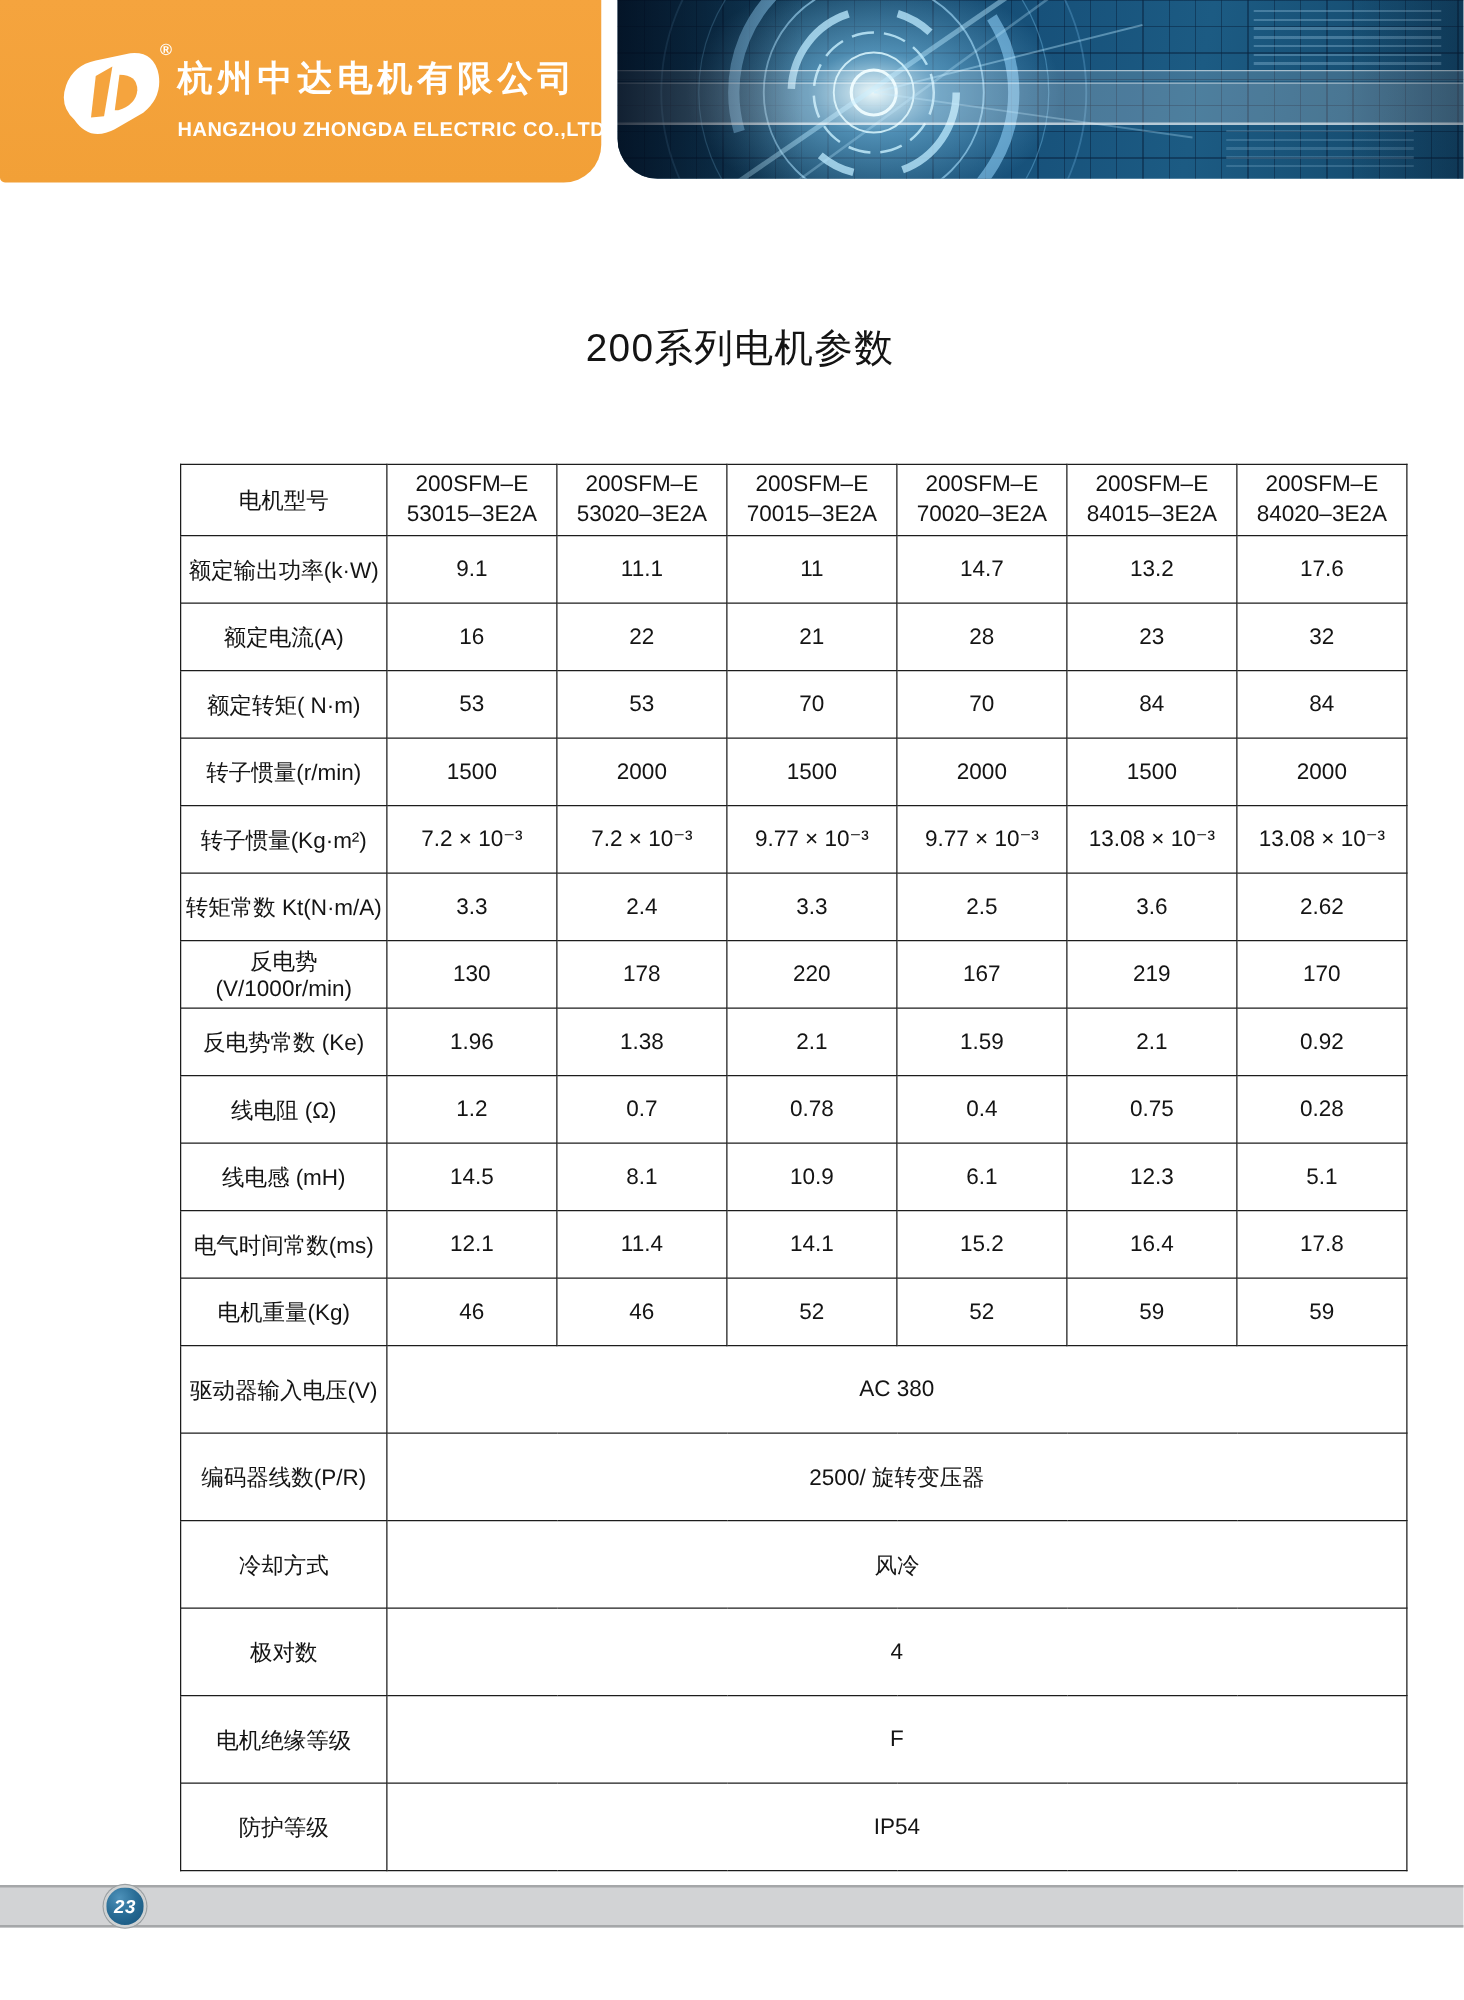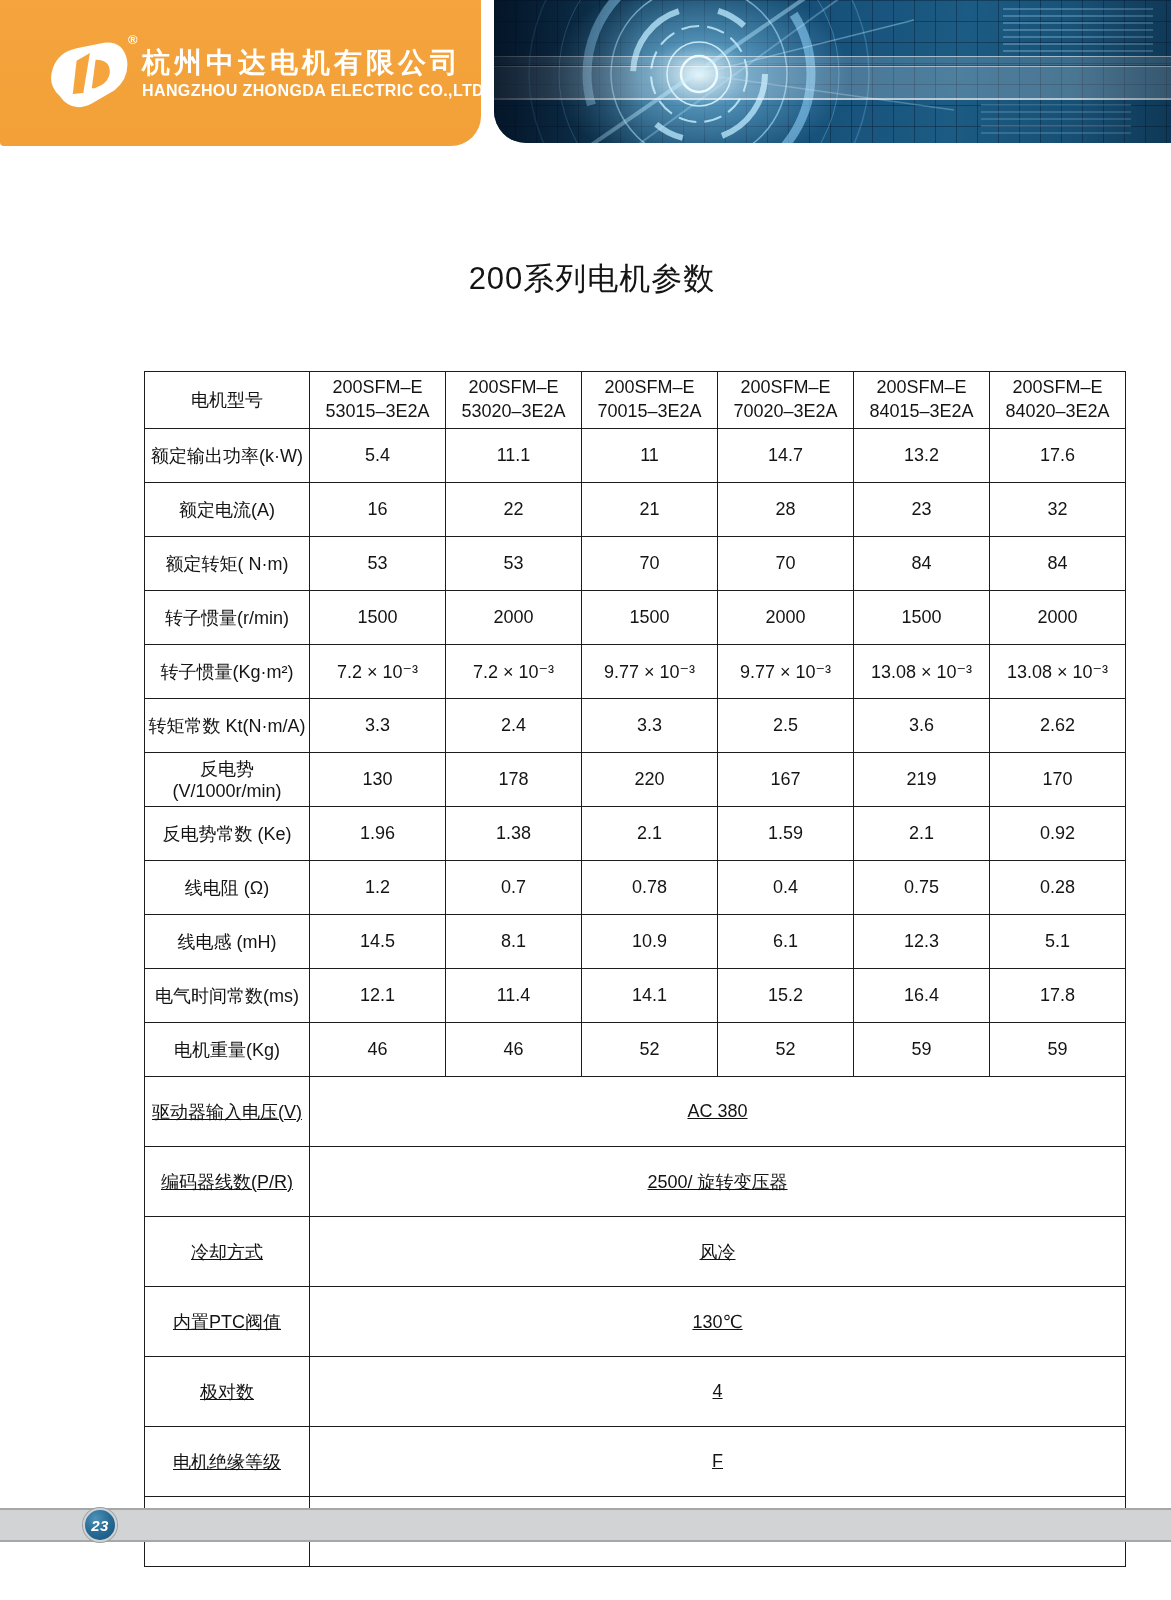--- a/index.html
+++ b/index.html
@@ -10,21 +10,21 @@
   
   .brand-box{
     position:absolute;left:0;top:0;width:481px;height:146px;
     background:linear-gradient(180deg,var(--brand-orange,#F5A43E) 0%,#F2A037 100%);
     border-bottom-right-radius:30px;border-bottom-left-radius:4px;
   }
   .logo-wrap{position:absolute;left:44px;top:36px;width:88px;height:76px;}
   .reg-mark{position:absolute;left:128px;top:32px;color:#fff;font-size:13px;font-weight:bold;}
   .company{position:absolute;left:142px;top:48px;color:#fff;}
   .company-cn{font-size:28px;font-weight:bold;letter-spacing:4px;line-height:1.1;white-space:nowrap;}
-  .company-en{font-size:16px;font-weight:bold;letter-spacing:0.4px;margin-top:3px;white-space:nowrap;}
+  .company-en{font-size:16px;font-weight:bold;letter-spacing:0.4px;margin-top:17px;white-space:nowrap;}
   
   .banner{
     position:absolute;left:494px;top:0;width:677px;height:143px;overflow:hidden;
     border-bottom-left-radius:32px;
     background:linear-gradient(100deg,#0B2F4A 0%,#123F5E 22%,var(--banner-blue,#17517A) 48%,#1C5B83 68%,#134668 100%);
   }
   .banner .grid{
     position:absolute;inset:0;opacity:.75;
     background-image:
       repeating-linear-gradient(to right, rgba(4,18,40,.5) 0 1px, transparent 1px 21px),
@@ -48,21 +48,21 @@
   }
   
   .table-wrap{position:absolute;left:96px;top:371px;padding-left:48px;}
   table.params{border-collapse:collapse;table-layout:fixed;width:981px;}
   table.params td{
     border:1px solid #1c1c1c;text-align:center;vertical-align:middle;
     padding:0 2px;font-size:18px;color:#141414;overflow:hidden;
   }
   table.params tr{height:54px;}
   table.params tr.hdr{height:57px;}
-  table.params tr.merged{height:70px;text-decoration:underline;}
+  table.params tr.merged{height:70px;}
   td.model{font-size:17px;line-height:1.32;}
   td.lbl{font-size:17.5px;letter-spacing:0px;}
   td.val{font-size:18px;}
   td.span-val{font-size:18px;}
   
   .footer-bar{
     position:absolute;left:0;top:1508px;width:1171px;height:34px;box-sizing:border-box;
     background:#d2d3d5;border-top:2px solid #a5a7a9;border-bottom:2px solid #a5a7a9;
   }
   .page-badge{
@@ -142,21 +142,21 @@
             <td class="lbl">电机型号</td>
             <td class="model">200SFM–E<br>53015–3E2A</td>
             <td class="model">200SFM–E<br>53020–3E2A</td>
             <td class="model">200SFM–E<br>70015–3E2A</td>
             <td class="model">200SFM–E<br>70020–3E2A</td>
             <td class="model">200SFM–E<br>84015–3E2A</td>
             <td class="model">200SFM–E<br>84020–3E2A</td>
           </tr>
           <tr>
             <td class="lbl">额定输出功率(k·W)</td>
-            <td class="val">5.4</td>
+            <td class="val">9.1</td>
             <td class="val">11.1</td>
             <td class="val">11</td>
             <td class="val">14.7</td>
             <td class="val">13.2</td>
             <td class="val">17.6</td>
           </tr>
           <tr>
             <td class="lbl">额定电流(A)</td>
             <td class="val">16</td>
             <td class="val">22</td>
@@ -261,24 +261,20 @@
           </tr>
           <tr class="merged">
             <td class="lbl">编码器线数(P/R)</td>
             <td class="span-val" colspan="6">2500/ 旋转变压器</td>
           </tr>
           <tr class="merged">
             <td class="lbl">冷却方式</td>
             <td class="span-val" colspan="6">风冷</td>
           </tr>
           <tr class="merged">
-            <td class="lbl">内置PTC阀值</td>
-            <td class="span-val" colspan="6">130℃</td>
-          </tr>
-          <tr class="merged">
             <td class="lbl">极对数</td>
             <td class="span-val" colspan="6">4</td>
           </tr>
           <tr class="merged">
             <td class="lbl">电机绝缘等级</td>
             <td class="span-val" colspan="6">F</td>
           </tr>
           <tr class="merged">
             <td class="lbl">防护等级</td>
             <td class="span-val" colspan="6">IP54</td>

